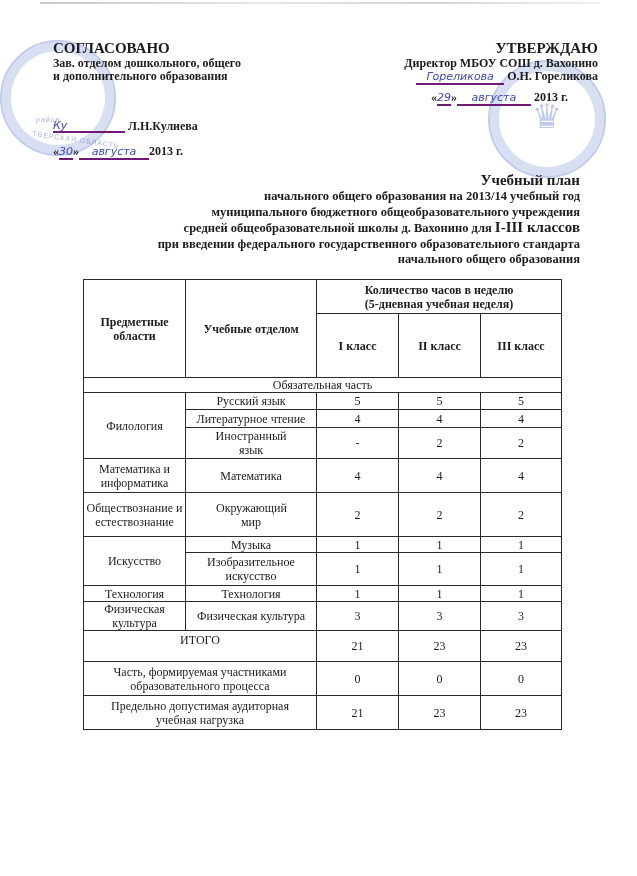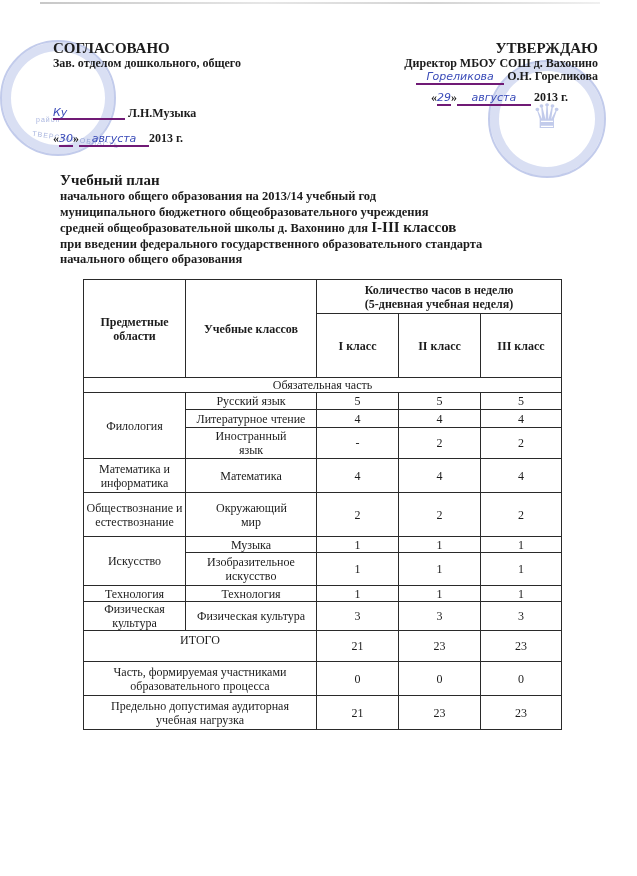--- a/index.html
+++ b/index.html
@@ -29,21 +29,21 @@
     .eagle {
       position: absolute; left: 530px; top: 95px; width: 34px; height: 44px;
       color: rgba(120,140,210,0.45); font-size: 34px; line-height: 44px; text-align: center;
     }
     .hdr { position: absolute; font-weight: bold; font-size: 12px; line-height: 13px; }
     .hdr-left { left: 53px; top: 40px; }
     .hdr-right { right: 39px; top: 40px; text-align: right; }
     .hdr .big { font-size: 15px; line-height: 17px; }
     .sig-blue { font-family: "DejaVu Sans", sans-serif; font-weight: normal; font-style: italic; color: #3a4bb8; font-size: 11px; }
     .uline { display: inline-block; border-bottom: 2px solid #701a75; }
-    .title-block { position: absolute; left: 60px; width: 520px; top: 172px; text-align: left; font-weight: bold; }
+    .title-block { position: absolute; left: 60px; width: 520px; top: 172px; text-align: right; font-weight: bold; }
     .title-block .main { font-size: 15px; line-height: 17px; }
     .title-block .sub { font-size: 12.5px; line-height: 15.5px; }
     .title-block .big-cls { font-size: 15px; }
     table.plan {
       position: absolute; left: 83px; top: 279px; width: 478px;
       border-collapse: collapse; table-layout: fixed;
       font-size: 12px;
     }
     table.plan td, table.plan th {
       border: 1.4px solid #2a2a2a; padding: 0 2px; text-align: center; vertical-align: middle;
@@ -60,25 +60,26 @@
 
 <div class="stamp stamp-left"></div>
 <div class="stamp-text" style="left:32px; top:136px; transform:rotate(8deg);">ТВЕРСКАЯ ОБЛАСТЬ</div>
 <div class="stamp-text" style="left:36px; top:116px;">район</div>
 <div class="stamp stamp-right"></div>
 <div class="eagle">♛</div>
 
 <div class="hdr hdr-left">
   <div class="big">СОГЛАСОВАНО</div>
   <div>Зав. отделом  дошкольного, общего</div>
+  <div>и дополнительного образования</div>
   <div>
     <span class="uline" style="width:72px; height:12px; vertical-align:bottom; margin-top:36px;">
       <span class="sig-blue">Ку</span>
     </span>
-    <span>Л.Н.Музыка</span>
+    <span>Л.Н.Кулиева</span>
   </div>
   <div style="margin-top:12px;">«<span class="uline sig-blue">30</span>»<span class="uline sig-blue" style="width:70px; text-align:center;">августа</span><span>2013 г.</span></div>
 </div>
 
 <div class="hdr hdr-right">
   <div class="big">УТВЕРЖДАЮ</div>
   <div>Директор МБОУ СОШ д. Вахонино</div>
   <div>
     <span class="uline" style="width:88px; text-align:center;">
       <span class="sig-blue">Гореликова</span>
@@ -101,21 +102,21 @@
   <colgroup>
     <col style="width:102px">
       <col style="width:131px">
       <col style="width:82px">
       <col style="width:82px">
       <col style="width:81px">
   </colgroup>
   <tbody>
       <tr style="height:34px">
     <th rowspan="2">Предметные области</th>
-    <th rowspan="2">Учебные классов</th>
+    <th rowspan="2">Учебные отделом</th>
     <th colspan="3">
           <div>Количество часов в неделю</div>
           <div>(5-дневная учебная неделя)</div>
         </th>
   </tr>
   <tr style="height:64px">
     <th>I класс</th>
     <th>II класс</th>
     <th>III класс</th>
   </tr>

